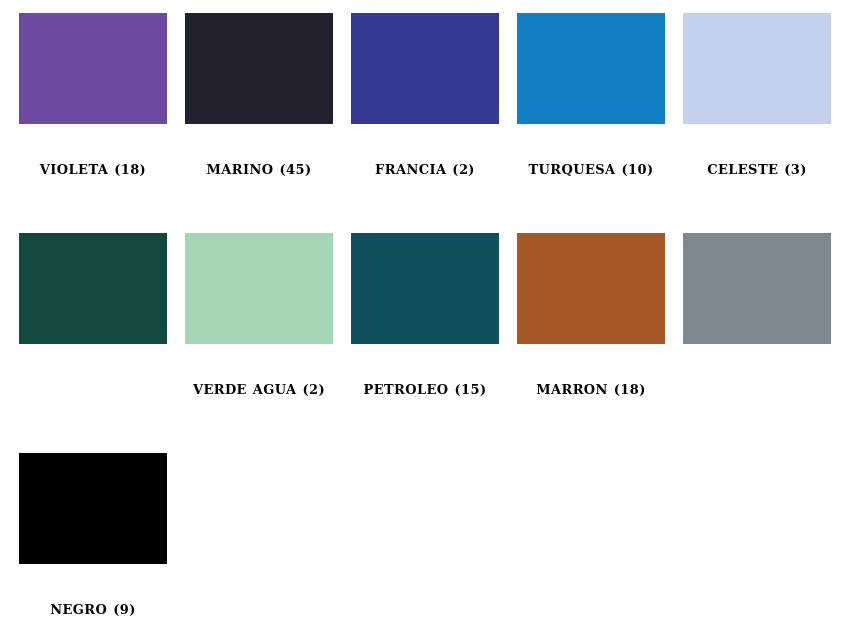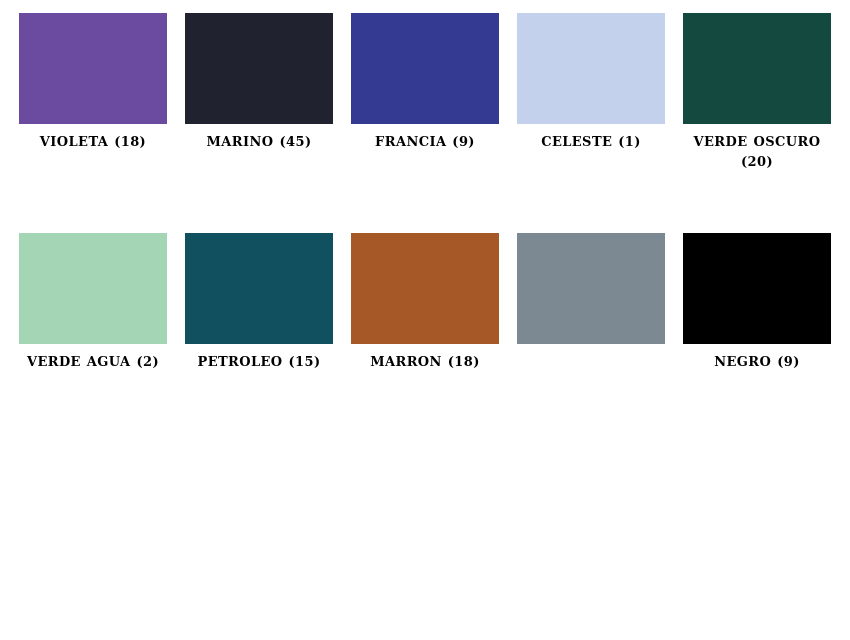--- a/index.html
+++ b/index.html
@@ -41,51 +41,55 @@
     width: 148px;
     box-sizing: border-box;
     text-align: center;
     padding-top: 8px;
     font-size: 13px;
     font-weight: bold;
     line-height: 1.55;
     letter-spacing: 0.4px;
     color: #000000;
     word-spacing: 1px;
+    margin-top: 28px;
   }
 </style>
 </head>
 <body>
 
 <div id="palette-grid">
 
   <div class="swatch-cell">
     <div class="swatch-chip" style="background-color: rgb(106, 75, 160);"></div>
     <div class="swatch-caption">VIOLETA (18)</div>
   </div>
 
   <div class="swatch-cell">
     <div class="swatch-chip" style="background-color: rgb(32, 34, 47);"></div>
     <div class="swatch-caption">MARINO (45)</div>
   </div>
 
   <div class="swatch-cell">
     <div class="swatch-chip" style="background-color: rgb(52, 58, 145);"></div>
-    <div class="swatch-caption">FRANCIA (9)</div>
+    <div class="swatch-caption">FRANCIA (2)</div>
   </div>
 
+  <div class="swatch-cell">
+    <div class="swatch-chip" style="background-color: rgb(17, 128, 196);"></div>
+    <div class="swatch-caption">TURQUESA (10)</div>
+  </div>
 
   <div class="swatch-cell">
     <div class="swatch-chip" style="background-color: rgb(195, 209, 237);"></div>
-    <div class="swatch-caption">CELESTE (1)</div>
+    <div class="swatch-caption">CELESTE (3)</div>
   </div>
 
   <div class="swatch-cell">
     <div class="swatch-chip" style="background-color: rgb(20, 73, 63);"></div>
-    <div class="swatch-caption">VERDE OSCURO (20)</div>
   </div>
 
   <div class="swatch-cell">
     <div class="swatch-chip" style="background-color: rgb(164, 214, 182);"></div>
     <div class="swatch-caption">VERDE AGUA (2)</div>
   </div>
 
   <div class="swatch-cell">
     <div class="swatch-chip" style="background-color: rgb(17, 80, 95);"></div>
     <div class="swatch-caption">PETROLEO (15)</div>

